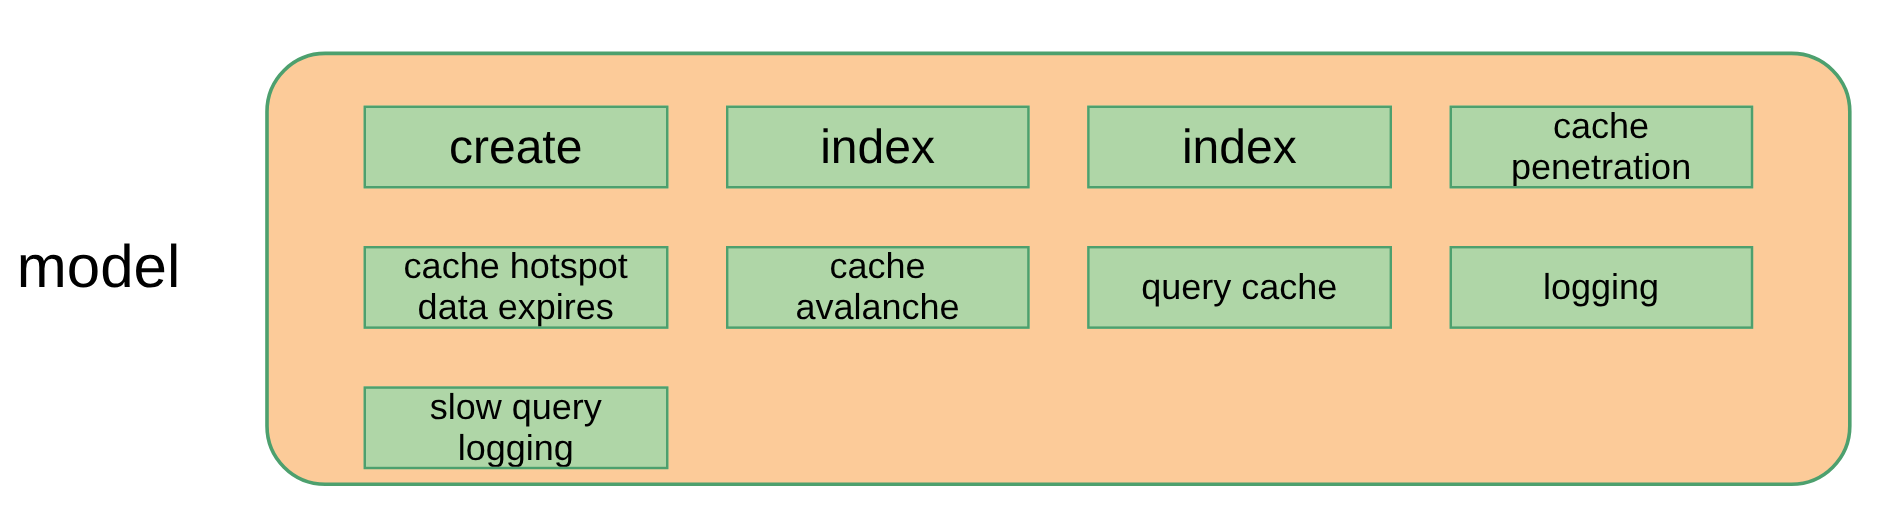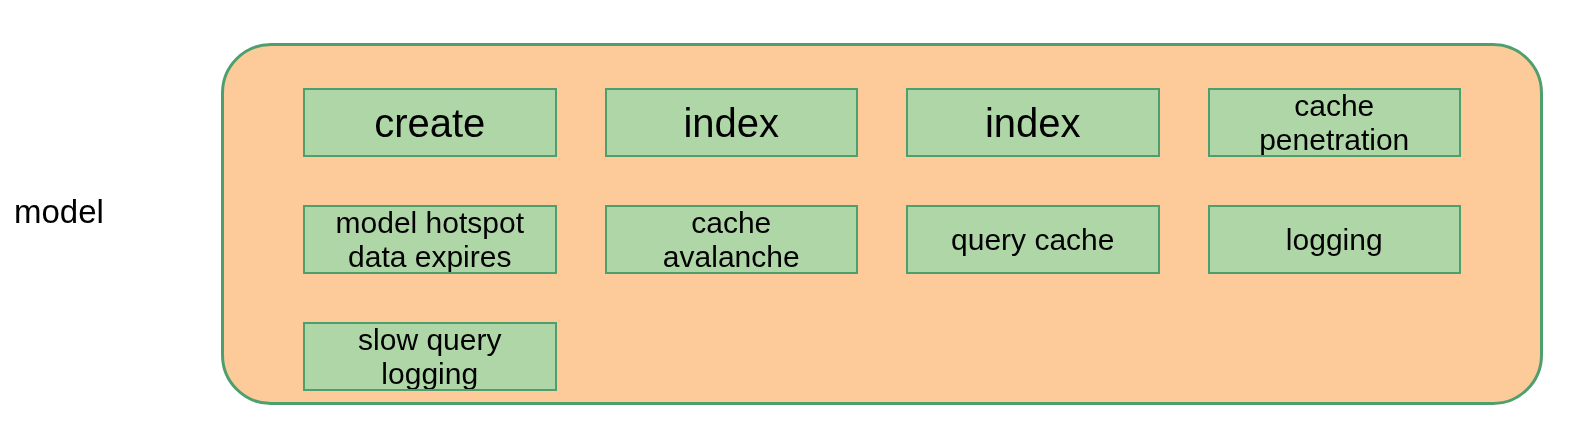--- a/index.html
+++ b/index.html
@@ -13,21 +13,21 @@
     width: 1570px;
     height: 440px;
     background: #ffffff;
     overflow: hidden;
   }
   .model-label {
     position: absolute;
     left: 14px;
     top: 192px;
     width: 190px;
-    font-size: 33px;
+    font-size: 50px;
     line-height: 1.2;
     color: #000000;
     text-align: left;
   }
   .container-box {
     position: absolute;
     left: 221px;
     top: 43px;
     width: 1322px;
     height: 362px;
@@ -76,21 +76,21 @@
 
   <div class="container-box">
     <div class="grid">
 
       <div class="cell lg">create</div>
       <div class="cell lg">index</div>
       <div class="cell lg">index</div>
 
       <div class="cell">cache
 penetration</div>
-      <div class="cell">model hotspot
+      <div class="cell">cache hotspot
 data expires</div>
       <div class="cell">cache
 avalanche</div>
       <div class="cell">query cache</div>
 
       <div class="cell">logging</div>
       <div class="cell">slow query
 logging</div>
 
     </div>

